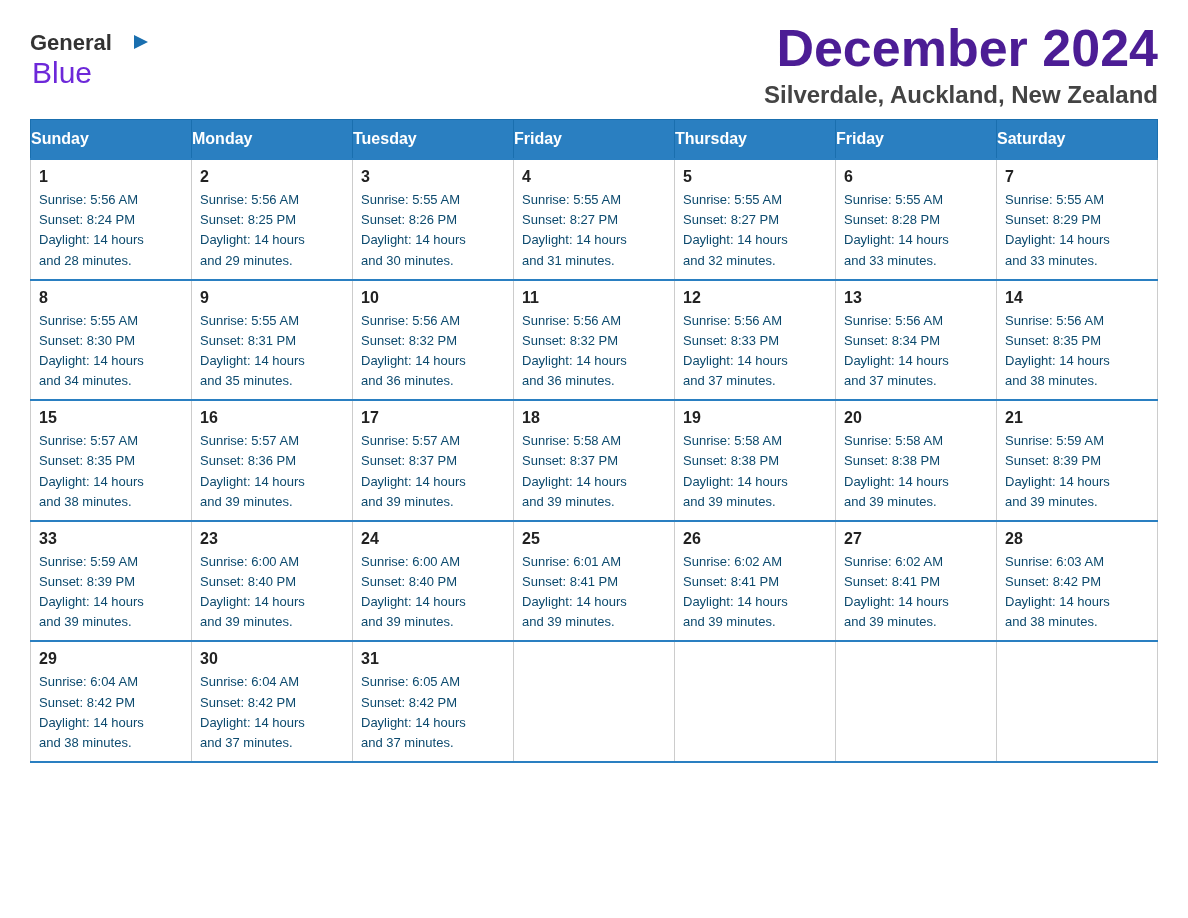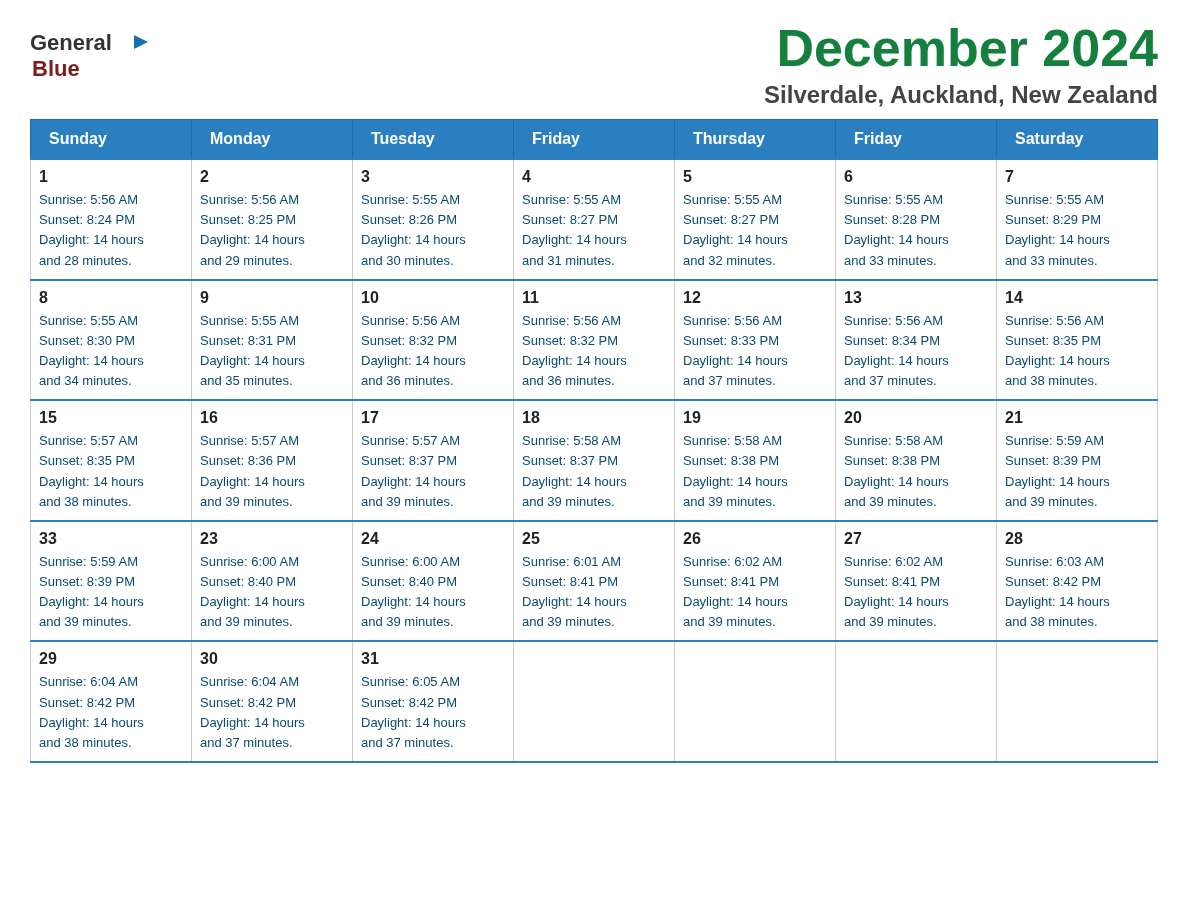--- a/index.html
+++ b/index.html
@@ -31,40 +31,40 @@
       font-size: 22px;
       font-weight: bold;
       color: #1a6faf;
     }
     .title-section {
       text-align: right;
     }
     .calendar-title {
       font-size: 52px;
       font-weight: bold;
-      color: #15803d;
+      color: #4c1d95;
       line-height: 1.1;
     }
     .calendar-subtitle {
       font-size: 24px;
       color: #444;
       margin-top: 4px;
       font-weight: bold;
     }
     .calendar-table {
       width: 100%;
       border-collapse: collapse;
       margin-top: 10px;
     }
     .calendar-table th {
       background-color: #2a7fc1;
       color: #fff;
       font-size: 16px;
       font-weight: bold;
-      padding: 10px 18px;
+      padding: 10px 0;
       text-align: left;
       border: 1px solid #1a6faf;
     }
     .calendar-table td {
       border: 1px solid #ccc;
       vertical-align: top;
       padding: 8px;
       width: calc(100% / 7);
       min-height: 100px;
     }
@@ -98,21 +98,21 @@
 <div class="header-row">
   <div class="logo">
     <div>
       <div style="display:flex;align-items:center;gap:16px;">
         <span class="logo-text-general">General</span>
         <svg width="22" height="22" viewBox="0 0 22 22" style="margin-left:2px;margin-top:-2px;">
           <polygon points="4,4 18,11 4,18" fill="#1a6faf"></polygon>
         </svg>
       </div>
       <div style="display:flex;align-items:center;padding-left:2px;">
-        <span class="logo-text-blue" style="color:#7f1d1d;font-size:22px;font-weight:bold;">Blue</span>
+        <span class="logo-text-blue" style="color:#6d28d9;font-size:30px;font-weight:normal;">Blue</span>
       </div>
     </div>
   </div>
   <div class="title-section">
     <div class="calendar-title">December 2024</div>
     <div class="calendar-subtitle">Silverdale, Auckland, New Zealand</div>
   </div>
 </div>
 
 <table class="calendar-table">

